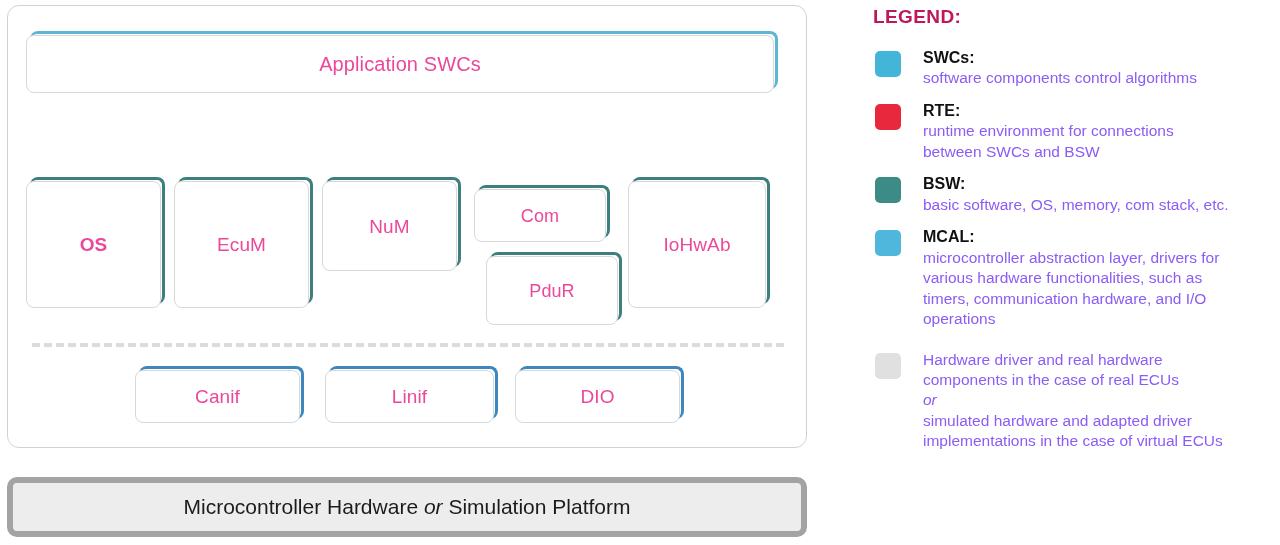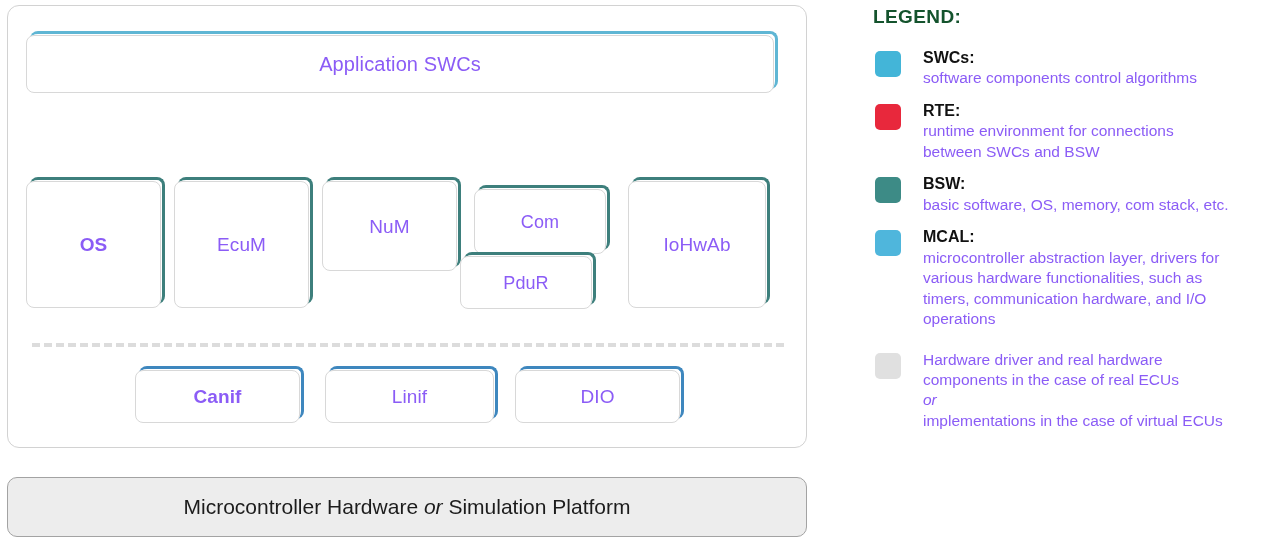--- a/index.html
+++ b/index.html
@@ -70,21 +70,21 @@
     box-sizing: border-box;
     background: #ffffff;
     border: 1px solid #d8d8d8;
     border-radius: 8px;
     display: flex;
     align-items: center;
     justify-content: center;
   }
   .abox .label {
     font-size: 19px;
-    color: #8b5cf6;
+    color: #ec4899;
     letter-spacing: 0.1px;
     line-height: 1;
   }
 
   .abox.wide .label { font-size: 20px; }
   .abox.small .label { font-size: 18px; }
 
   
   .layer-divider {
     position: absolute;
@@ -97,21 +97,21 @@
 
   
   .hw-bar {
     position: absolute;
     left: 7px;
     top: 477px;
     width: 800px;
     height: 60px;
     box-sizing: border-box;
     background: #ededed;
-    border: 1px solid #a3a3a3;
+    border: 6px solid #a3a3a3;
     border-radius: 10px;
     display: flex;
     align-items: center;
     justify-content: center;
   }
   .hw-bar .label {
     font-size: 21px;
     color: #1c1c1c;
   }
   .hw-bar .label i {
@@ -126,21 +126,21 @@
     width: 414px;
     height: 545px;
   }
   .legend-title {
     position: absolute;
     left: 7px;
     top: 6px;
     font-size: 19px;
     font-weight: bold;
     letter-spacing: 0.4px;
-    color: #14532d;
+    color: #be185d;
   }
   .legend-list {
     position: absolute;
     left: 0;
     top: 48px;
     width: 414px;
   }
   .legend-item {
     position: relative;
     display: flex;
@@ -210,44 +210,44 @@
         </span>
       </div>
 
       <div class="abox" style="left:314px; top:175px; width:135px; height:90px;">
         <span class="accent" style="--accent:#3D7F7C;"></span>
         <span class="card">
           <span class="label">NuM</span>
         </span>
       </div>
 
-      <div class="abox small" style="left:466px; top:183px; width:132px; height:65px;padding-left:12px;">
+      <div class="abox small" style="left:466px; top:183px; width:132px; height:53px;padding-left:12px;">
         <span class="accent" style="--accent:#3D7F7C;"></span>
         <span class="card">
           <span class="label">Com</span>
         </span>
       </div>
 
-      <div class="abox small" style="left:452px; top:250px; width:132px; height:53px;text-decoration:underline;">
+      <div class="abox small" style="left:478px; top:250px; width:132px; height:69px;text-decoration:underline;">
         <span class="accent" style="--accent:#3D7F7C;"></span>
         <span class="card">
           <span class="label">PduR</span>
         </span>
       </div>
 
       <div class="abox" style="left:620px; top:175px; width:138px; height:127px;">
         <span class="accent" style="--accent:#3D7F7C;"></span>
         <span class="card">
           <span class="label">IoHwAb</span>
         </span>
       </div>
 
       <div class="layer-divider"></div>
 
-      <div class="abox" style="left:127px; top:364px; width:165px; height:53px;font-weight:bold;">
+      <div class="abox" style="left:127px; top:364px; width:165px; height:53px;">
         <span class="accent" style="--accent:#3E87BE;"></span>
         <span class="card">
           <span class="label">Canif</span>
         </span>
       </div>
 
       <div class="abox" style="left:317px; top:364px; width:169px; height:53px;">
         <span class="accent" style="--accent:#3E87BE;"></span>
         <span class="card">
           <span class="label">Linif</span>
@@ -314,20 +314,21 @@
             </div>
           </div>
         </div>
         <div class="legend-item gap">
           <span class="swatch" style="background: rgb(224, 224, 224);"></span>
           <div class="legend-text">
             <div class="legend-desc">
               <span class="ln">Hardware driver and real hardware</span>
               <span class="ln">components in the case of real ECUs</span>
               <span class="ln"><i>or</i></span>
+              <span class="ln">simulated hardware and adapted driver</span>
               <span class="ln">implementations in the case of virtual ECUs</span>
             </div>
           </div>
         </div>
       </div>
   </div>
 
 </div>
 
 </body></html>

